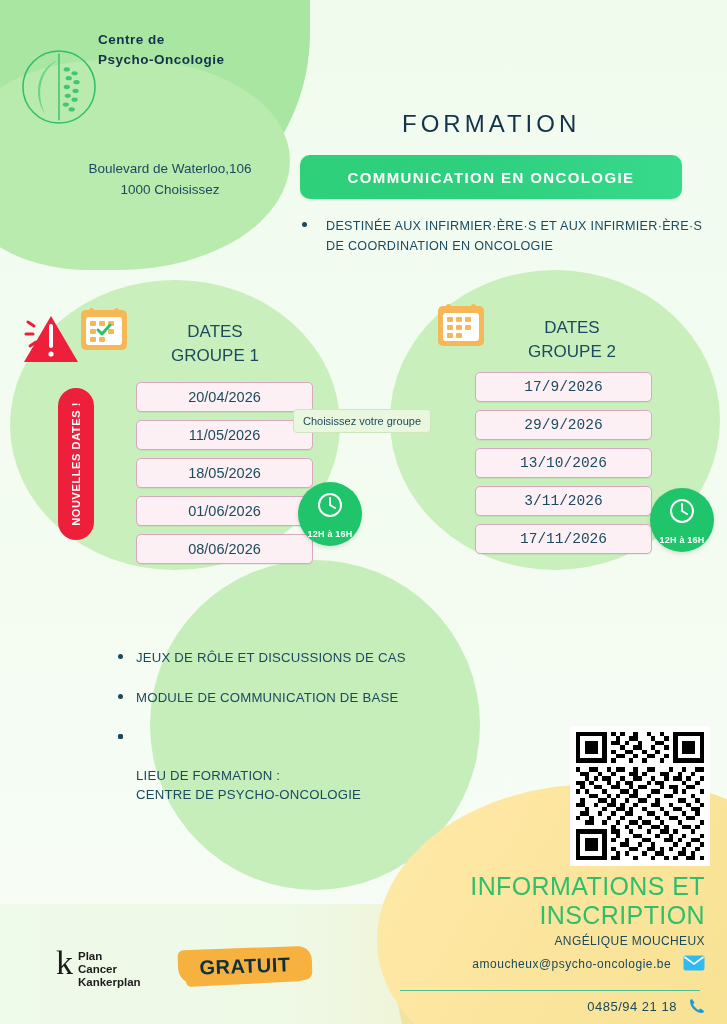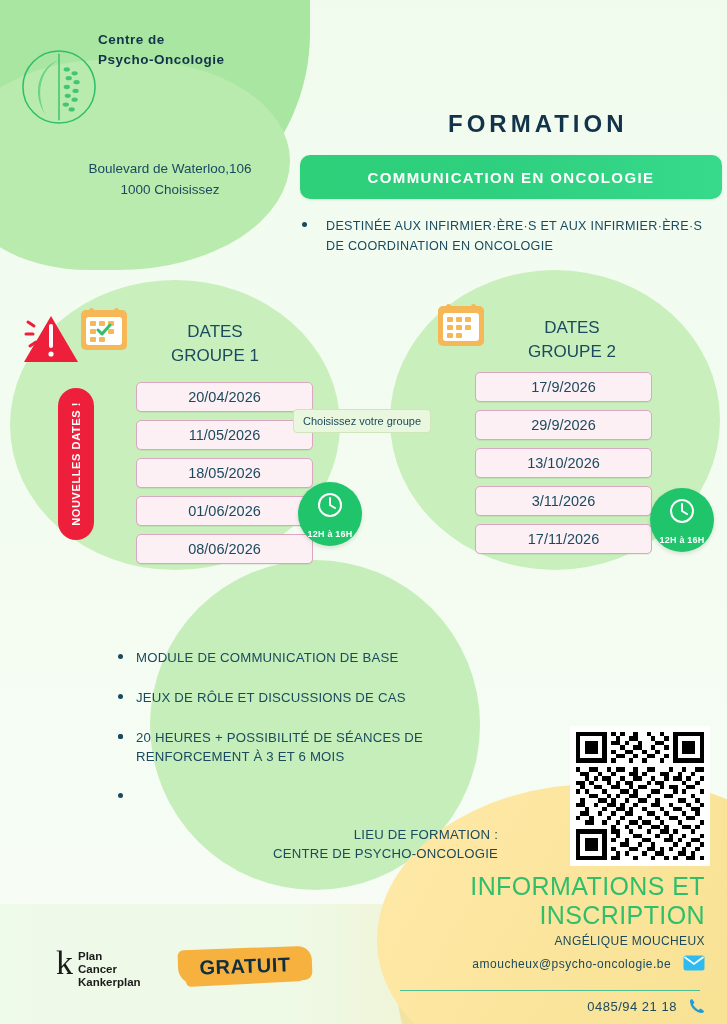--- a/index.html
+++ b/index.html
@@ -70,24 +70,24 @@
   }
   .address {
     position:absolute; left:50px; top:158px;
     color:#1b4a5e; font-size:13.5px; line-height:21px; text-align:center;
     width:240px;
   }
 
   
   .formation-title {
     position:absolute; left:402px; top:110px;
-    color:#13334a; font-size:24px; letter-spacing:4px; font-weight:bold;margin-left:46px;
+    color:#13334a; font-size:24px; letter-spacing:4px; font-weight:normal;
   }
   .green-banner {
-    position:absolute; left:300px; top:155px; width:422px; height:44px;
+    position:absolute; left:300px; top:155px; width:382px; height:44px;
     background:linear-gradient(90deg,#2fd07a 0%, #2ecf7e 45%, #37d98b 100%);
     border-radius:10px;
     display:flex; align-items:center; justify-content:center;
     box-shadow:0 1px 3px rgba(0,0,0,.08);
     text-align:center;
   }
   .green-banner span {
     color:#ffffff; font-weight:bold; font-size:15px; letter-spacing:1.4px;
   }
   .sub-bullet {
@@ -311,21 +311,21 @@
           <rect x="21" y="27" width="6" height="5" rx="1"></rect>
           <rect x="30" y="27" width="6" height="5" rx="1"></rect>
         <rect x="12" y="35" width="6" height="5" rx="1"></rect>
           <rect x="21" y="35" width="6" height="5" rx="1"></rect>
       </g>
     </svg>
     <div class="group-head" style="position:absolute; left:62px; top:18px; width:150px;">
       <div>DATES</div>
       <div>GROUPE 2</div>
     </div>
-    <div class="pills" style="position:absolute; left:40px; top:74px;">
+    <div class="pills" style="position:absolute; left:40px; top:74px;font-family:Liberation Mono, monospace;">
       <div class="date-pill">
           <span>17/9/2026</span>
         </div>
       <div class="date-pill">
           <span>29/9/2026</span>
         </div>
       <div class="date-pill">
           <span>13/10/2026</span>
         </div>
       <div class="date-pill">
@@ -353,34 +353,33 @@
     <circle cx="31" cy="46" r="2.6" fill="#fff"></circle>
     <path d="M8 14 L14 18 M6 26 L13 26 M10 38 L16 34" stroke="#ee1f3a" stroke-width="3" stroke-linecap="round"></path>
   </svg>
   <div class="ribbon">
     <span>NOUVELLES DATES !</span>
   </div>
 
   <div class="features">
     <div class="feature">
       <span class="dot"></span>
-      <span>MODULE DE COMMUNICATION DE BASE</span>
+      <span>JEUX DE RÔLE ET DISCUSSIONS DE CAS</span>
     </div>
     <div class="feature">
       <span class="dot"></span>
-      <span>JEUX DE RÔLE ET DISCUSSIONS DE CAS</span>
+      <span>MODULE DE COMMUNICATION DE BASE</span>
     </div>
     <div class="feature">
       <span class="dot"></span>
     </div>
     <div class="feature">
       <span class="dot"></span>
-      <span>20 HEURES + POSSIBILITÉ DE SÉANCES DE RENFORCEMENT À 3 ET 6 MOIS</span>
-    </div>
-    <div class="feature" style="white-space:pre-line;text-align:right;">
+    </div>
+    <div class="feature" style="white-space:pre-line;">
       <span class="dot"></span>
       <span>LIEU DE FORMATION :
 CENTRE DE PSYCHO-ONCOLOGIE</span>
     </div>
   </div>
 
   <div class="qr">
     <svg width="128" height="128" viewBox="0 0 29 29" shape-rendering="crispEdges">
       <rect width="29" height="29" fill="#fff"></rect>
       <g fill="#000">

